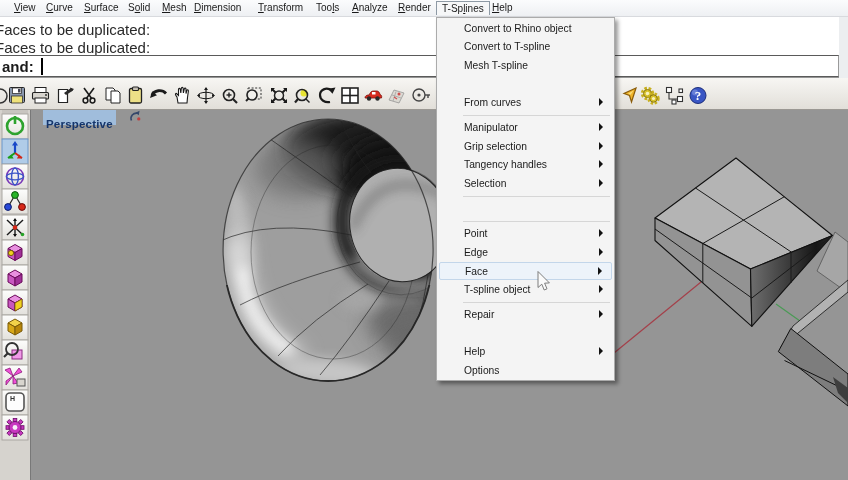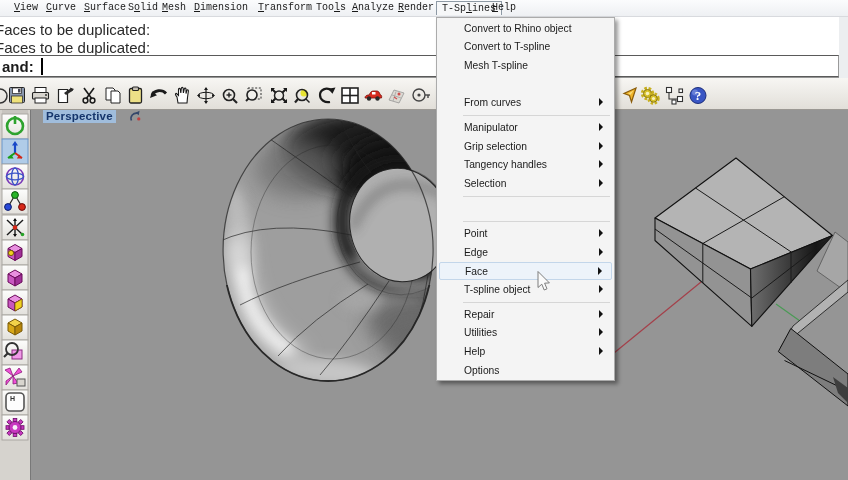--- a/index.html
+++ b/index.html
@@ -2,38 +2,38 @@
 <html><head>
 <meta charset="utf-8">
 <style>
 * { margin:0; padding:0; box-sizing:border-box; }
 html,body { width:848px; height:480px; overflow:hidden; font-family:"Liberation Sans", sans-serif; }
 #stage { position:absolute; left:0; top:0; width:848px; height:480px; background:#959595; }
 
 #menubar { position:absolute; left:0; top:0; width:848px; height:17px;
   background:linear-gradient(#fbfcfd,#eef0f3); border-bottom:1px solid #d8dade;
   font-size:10px; color:#1a1a1a; }
-.mi { position:absolute; top:2px; white-space:nowrap;font-family:Liberation Mono, monospace; }
+.mi { position:absolute; top:2px; white-space:nowrap; }
 .mi u { text-decoration:underline; }
 
 #cmdhist { position:absolute; left:0; top:17px; width:848px; height:38px; background:#ffffff;
   font-size:15px; color:#2a2a2a; }
 #cmdhist .ln { position:absolute; left:-5px; white-space:nowrap; }
 #cmdline { position:absolute; left:0; top:55px; width:839px; height:22px; background:#ffffff;
   border-top:1px solid #5a5a5a; border-bottom:1px solid #5a5a5a; border-right:1px solid #9a9a9a;
   font-size:15px; font-weight:bold; color:#1a1a1a;text-align:right; }
 #cmdline .caret { position:absolute; left:41px; top:2px; width:1.5px; height:17px; background:#000; }
 #rstrip { position:absolute; left:839px; top:17px; width:9px; height:61px; background:#eceef0; }
 
 #toolbar { position:absolute; left:0; top:78px; width:848px; height:32px;
   background:linear-gradient(#f7f6f3,#e2dfd9); border-bottom:1px solid #9b9893; }
 
 #viewport { position:absolute; left:30px; top:110px; width:818px; height:370px;
   background:#959595; }
-#vptab { position:absolute; left:43px; top:109px; height:14px; padding:0 3px;
+#vptab { position:absolute; left:43px; top:109px; height:14px; padding:8px 3px;
   background:#a0bddc; color:#15356b; font-size:11.5px; font-weight:bold; line-height:14px; letter-spacing:0.2px; }
 
 #sidebar { position:absolute; left:0; top:110px; width:30px; height:370px; background:#d5d2cd; }
 #menu { position:absolute; left:436px; top:17px; width:179px; height:364px;
   background:#f4f4f4; border:1px solid #ababab;
   box-shadow:3px 3px 4px rgba(0,0,0,0.4); font-size:10.3px; color:#1a1a1a; }
 .item { position:absolute; left:2px; width:173px; height:18px; line-height:18px; }
 .item .txt { position:absolute; left:25px; white-space:nowrap;text-align:right; }
 .item .arr { position:absolute; right:9px; top:4px; width:0; height:0;
   border-left:4px solid #111; border-top:4px solid transparent; border-bottom:4px solid transparent; }
@@ -503,24 +503,20 @@
       </div>
     <div class="item" style="top:263px">
         <span class="txt">T-spline object</span>
         <span class="arr"></span>
       </div>
     <div class="sep" style="top:284px"></div>
     <div class="item" style="top:288px">
         <span class="txt">Repair</span>
         <span class="arr"></span>
       </div>
-    <div class="item" style="top:306px">
-        <span class="txt">Utilities</span>
-        <span class="arr"></span>
-      </div>
     <div class="item" style="top:325px">
         <span class="txt">Help</span>
         <span class="arr"></span>
       </div>
     <div class="item" style="top:344px">
         <span class="txt">Options</span>
       </div>
   </div>
 
   <svg width="16" height="24" style="position:absolute;left:537px;top:271px" viewBox="0 0 16 24">

